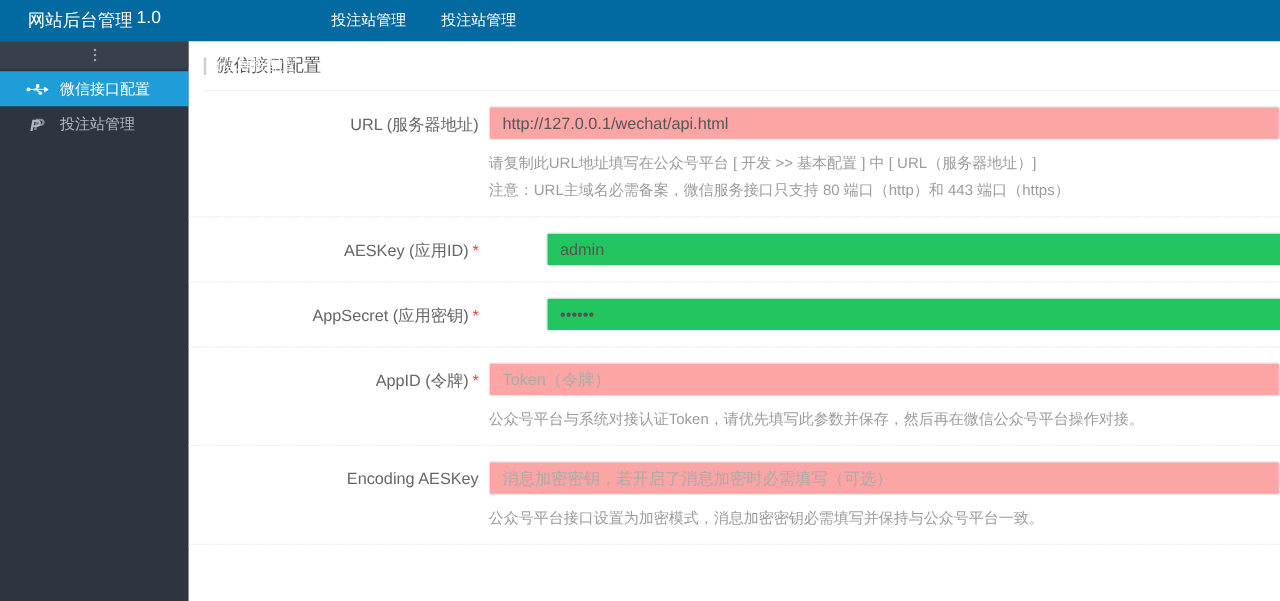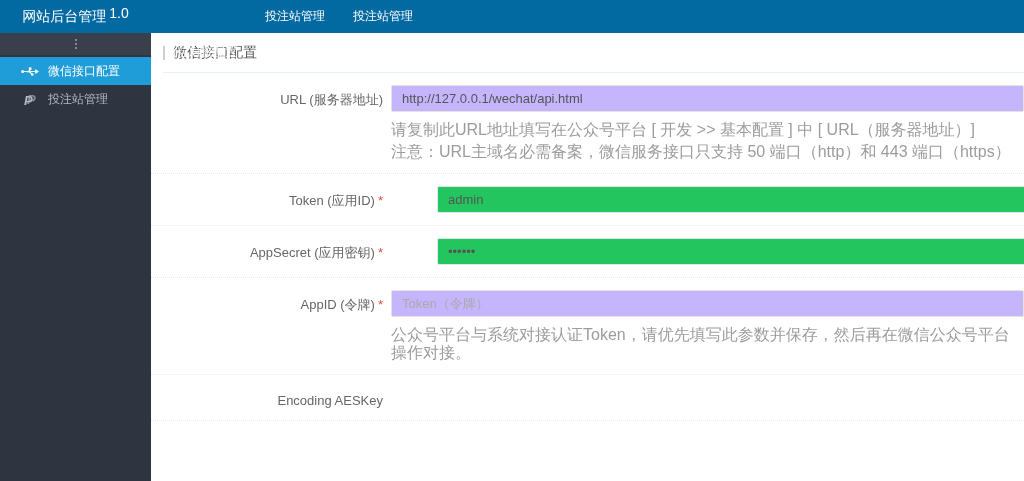--- a/index.html
+++ b/index.html
@@ -38,24 +38,24 @@
 
   .form { padding-left: 0; }
   .form-group { display: flex; padding: 12px 0 12px 0; border-bottom: 1px dotted #e7e7e7; }
   .form-group.last { border-bottom: 1px dotted #e7e7e7; }
   .form-label { width: 232px; min-width: 232px; text-align: right; font-size: 13px;
     color: #666; padding-top: 6px; }
   .req { color: #e64545; font-style: normal; margin-left: 3px; font-size: 13px; }
   .field-col { flex: 1; padding-left: 8px; }
   .text-input { display: block; width: 100%; height: 27px; border: 1px solid #e3e3e3;
     border-radius: 2px; padding: 0 10px; font-size: 13px; color: #555; outline: none;
-    background: #c4b5fd; font-family: "Liberation Sans", "DejaVu Sans", sans-serif; }
+    background: #fca5a5; font-family: "Liberation Sans", "DejaVu Sans", sans-serif; }
   .text-input::placeholder { color: #aaa; opacity: 1; }
   .text-input.filled { background: #22c55e; border-color: #e0e8f3; margin-left: 46px; }
-  .help { font-size: 16px; color: #9c9c9c; margin-top: 9px; line-height: 18px; }
+  .help { font-size: 12px; color: #9c9c9c; margin-top: 9px; line-height: 18px; }
 </style>
 </head>
 <body>
 
 <div class="topbar">
   <div class="brand">
     <span>网站后台管理</span>
     <sup>1.0</sup>
   </div>
   <div class="nav-tabs">
@@ -110,27 +110,27 @@
 
   <div class="form">
 
     <div class="form-group">
       <div class="form-label">
         <span>URL (服务器地址)</span>
       </div>
       <div class="field-col">
         <input type="text" class="text-input" value="http://127.0.0.1/wechat/api.html" style="">
         <p class="help">请复制此URL地址填写在公众号平台 [ 开发 &gt;&gt; 基本配置 ] 中 [ URL（服务器地址）]</p>
-        <p class="help" style="margin-top:4px">注意：URL主域名必需备案，微信服务接口只支持 50 端口（http）和 443 端口（https）</p>
+        <p class="help" style="margin-top:4px">注意：URL主域名必需备案，微信服务接口只支持 80 端口（http）和 443 端口（https）</p>
       </div>
     </div>
 
     <div class="form-group">
       <div class="form-label">
-        <span>Token (应用ID)</span><i class="req">*</i>
+        <span>AESKey (应用ID)</span><i class="req">*</i>
       </div>
       <div class="field-col">
         <input type="text" class="text-input filled" value="admin" style="">
       </div>
     </div>
 
     <div class="form-group">
       <div class="form-label">
         <span>AppSecret (应用密钥)</span><i class="req">*</i>
       </div>
@@ -146,16 +146,20 @@
       <div class="field-col">
         <input type="text" class="text-input" placeholder="Token（令牌）" style="">
         <p class="help">公众号平台与系统对接认证Token，请优先填写此参数并保存，然后再在微信公众号平台操作对接。</p>
       </div>
     </div>
 
     <div class="form-group last">
       <div class="form-label">
         <span>Encoding AESKey</span>
       </div>
+      <div class="field-col">
+        <input type="text" class="text-input" placeholder="消息加密密钥，若开启了消息加密时必需填写（可选）" style="">
+        <p class="help">公众号平台接口设置为加密模式，消息加密密钥必需填写并保持与公众号平台一致。</p>
+      </div>
     </div>
 
   </div>
 </div>
 
 </body></html>

